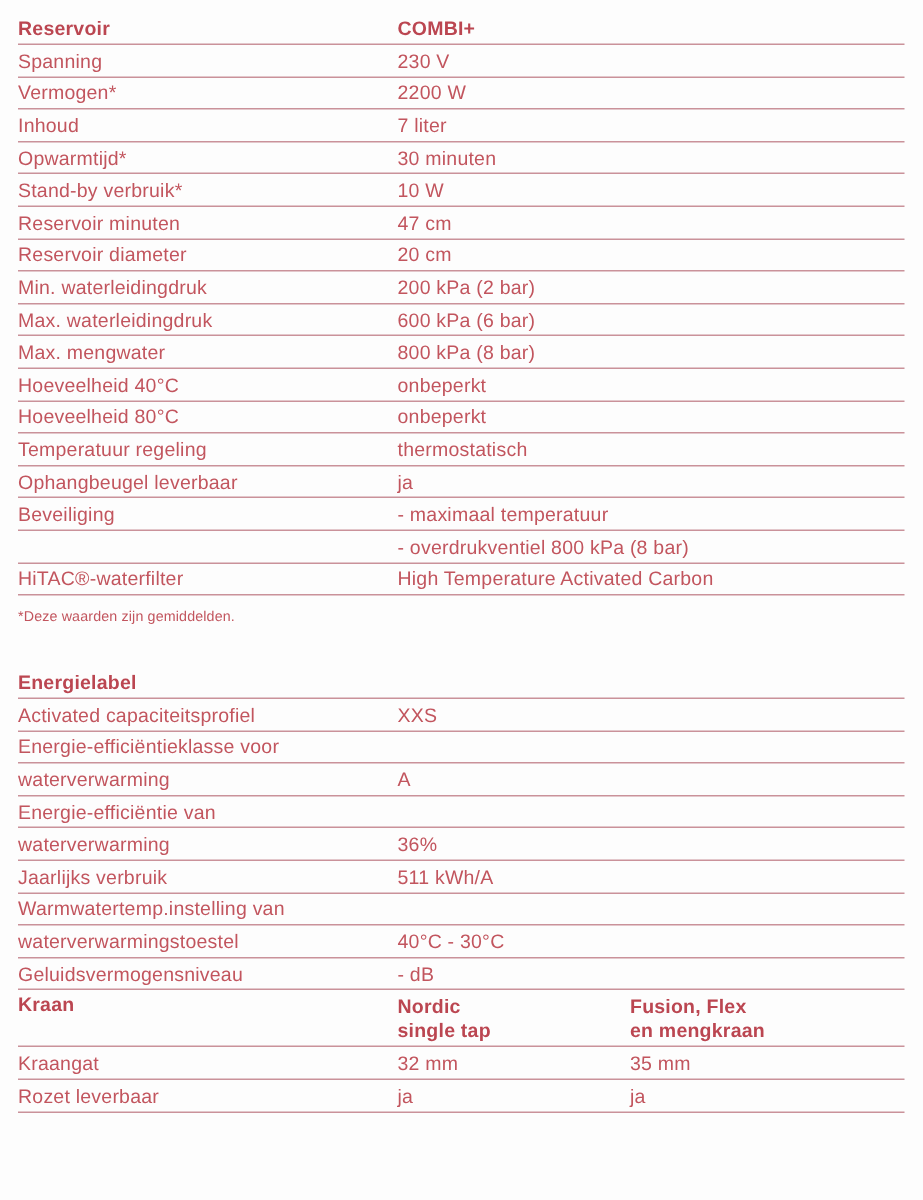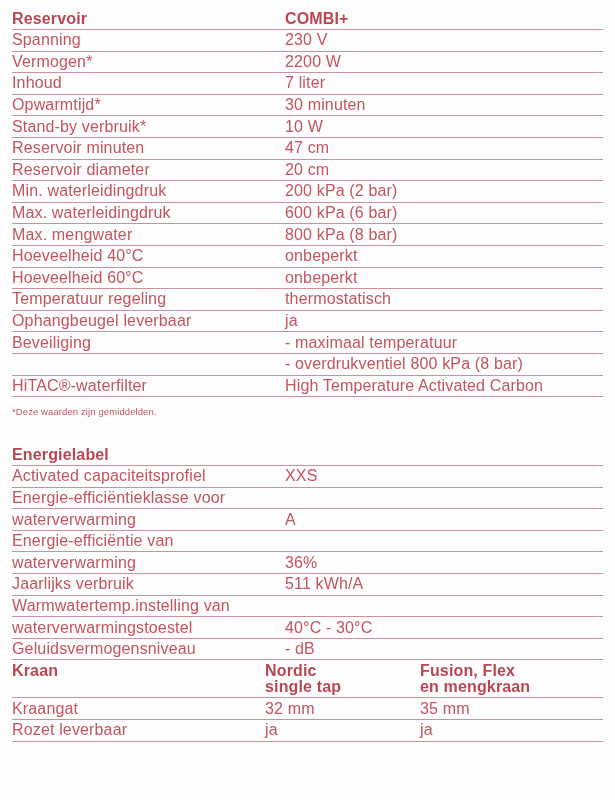--- a/index.html
+++ b/index.html
@@ -15,25 +15,25 @@
     font-family:"Liberation Sans", sans-serif;
     color:var(--text);
     -webkit-font-smoothing:antialiased;
   }
   .page{padding:8px 12px 0 12px;}
   .spec-table{width:100%;}
   .row{
     display:flex;align-items:center;
     height:21.6px;
     border-bottom:1px solid var(--line);
-    font-size:16px;letter-spacing:.15px;
+    font-size:13px;letter-spacing:.15px;
     line-height:1;
   }
   .row .label{width:253px;flex:none;white-space:nowrap;}
-  .row .value{flex:1;white-space:nowrap;margin-left:20px;}
+  .row .value{flex:1;white-space:nowrap;}
   .row .col1{width:155px;flex:none;white-space:nowrap;}
   .row .col2{flex:1;white-space:nowrap;}
   .hdr{font-weight:bold;color:var(--bold);}
   .hdr-row{height:22px;}
   .footnote{
     margin-top:9px;
     font-size:9.5px;letter-spacing:.1px;
   }
   .section-energy{margin-top:27px;}
   .section-tap{}
@@ -102,21 +102,21 @@
     <span class="label">Max. mengwater</span>
     <span class="value">800 kPa (8 bar)</span>
   </div>
 
   <div class="row">
     <span class="label">Hoeveelheid 40°C</span>
     <span class="value">onbeperkt</span>
   </div>
 
   <div class="row">
-    <span class="label">Hoeveelheid 60°C</span>
+    <span class="label">Hoeveelheid 80°C</span>
     <span class="value">onbeperkt</span>
   </div>
 
   <div class="row">
     <span class="label">Temperatuur regeling</span>
     <span class="value">thermostatisch</span>
   </div>
 
   <div class="row">
     <span class="label">Ophangbeugel leverbaar</span>

